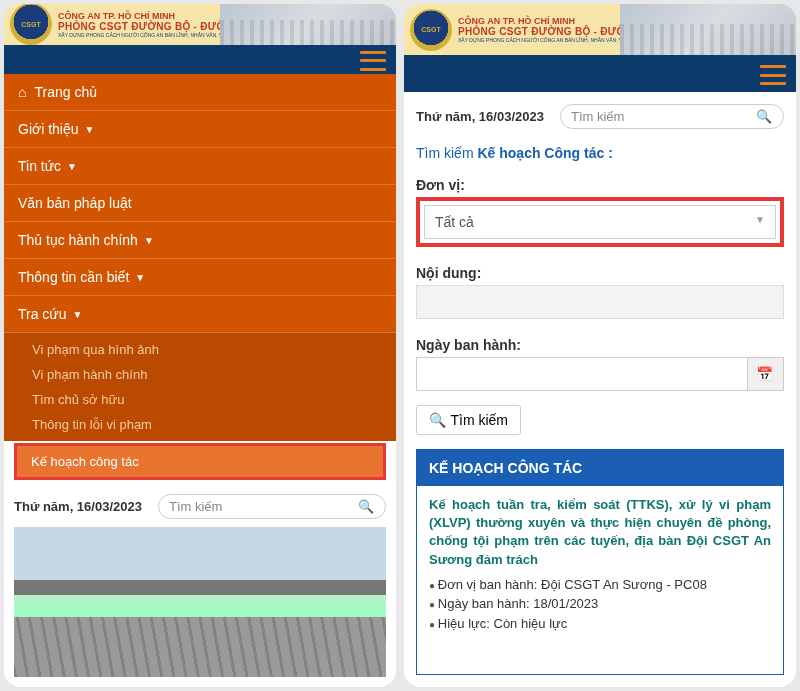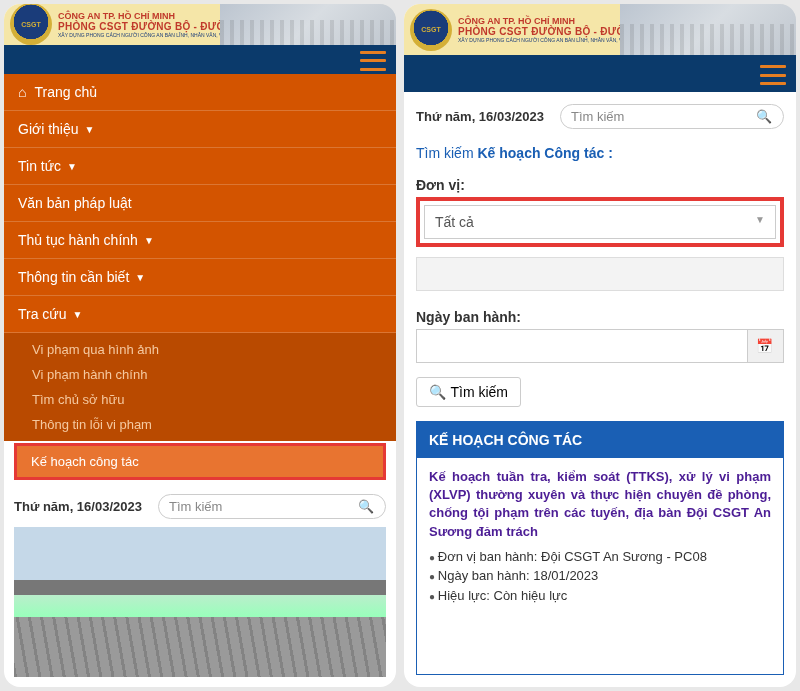--- a/index.html
+++ b/index.html
@@ -247,21 +247,21 @@
     font-weight: bold;
     font-size: 14px;
     padding: 10px 12px;
   }
   .panel-body {
     padding: 10px 12px;
     font-size: 13px;
     overflow: hidden;
   }
   .plan-title {
-    color: #4c1d95;
+    color: #0f766e;
     font-weight: bold;
     text-align: justify;
     margin-bottom: 6px;
     line-height: 1.4;
   }
   .plan-meta {
     color: #333;
     line-height: 1.5;
   }
   .plan-meta div::before { content: "● "; color: #555; font-size: 10px; }
@@ -362,20 +362,21 @@
     </div>
 
     <div class="field-label">Đơn vị:</div>
     <div class="highlight-select-wrap">
       <div class="select-box">
         <span>Tất cả</span>
         <span style="color:#999;font-size:10px">▼</span>
       </div>
     </div>
 
+    <div class="field-label">Nội dung:</div>
     <div class="input-box"></div>
 
     <div class="field-label">Ngày ban hành:</div>
     <div class="date-row">
       <div class="date-input"></div>
       <div class="date-btn">
         <span>📅</span>
       </div>
     </div>
 

